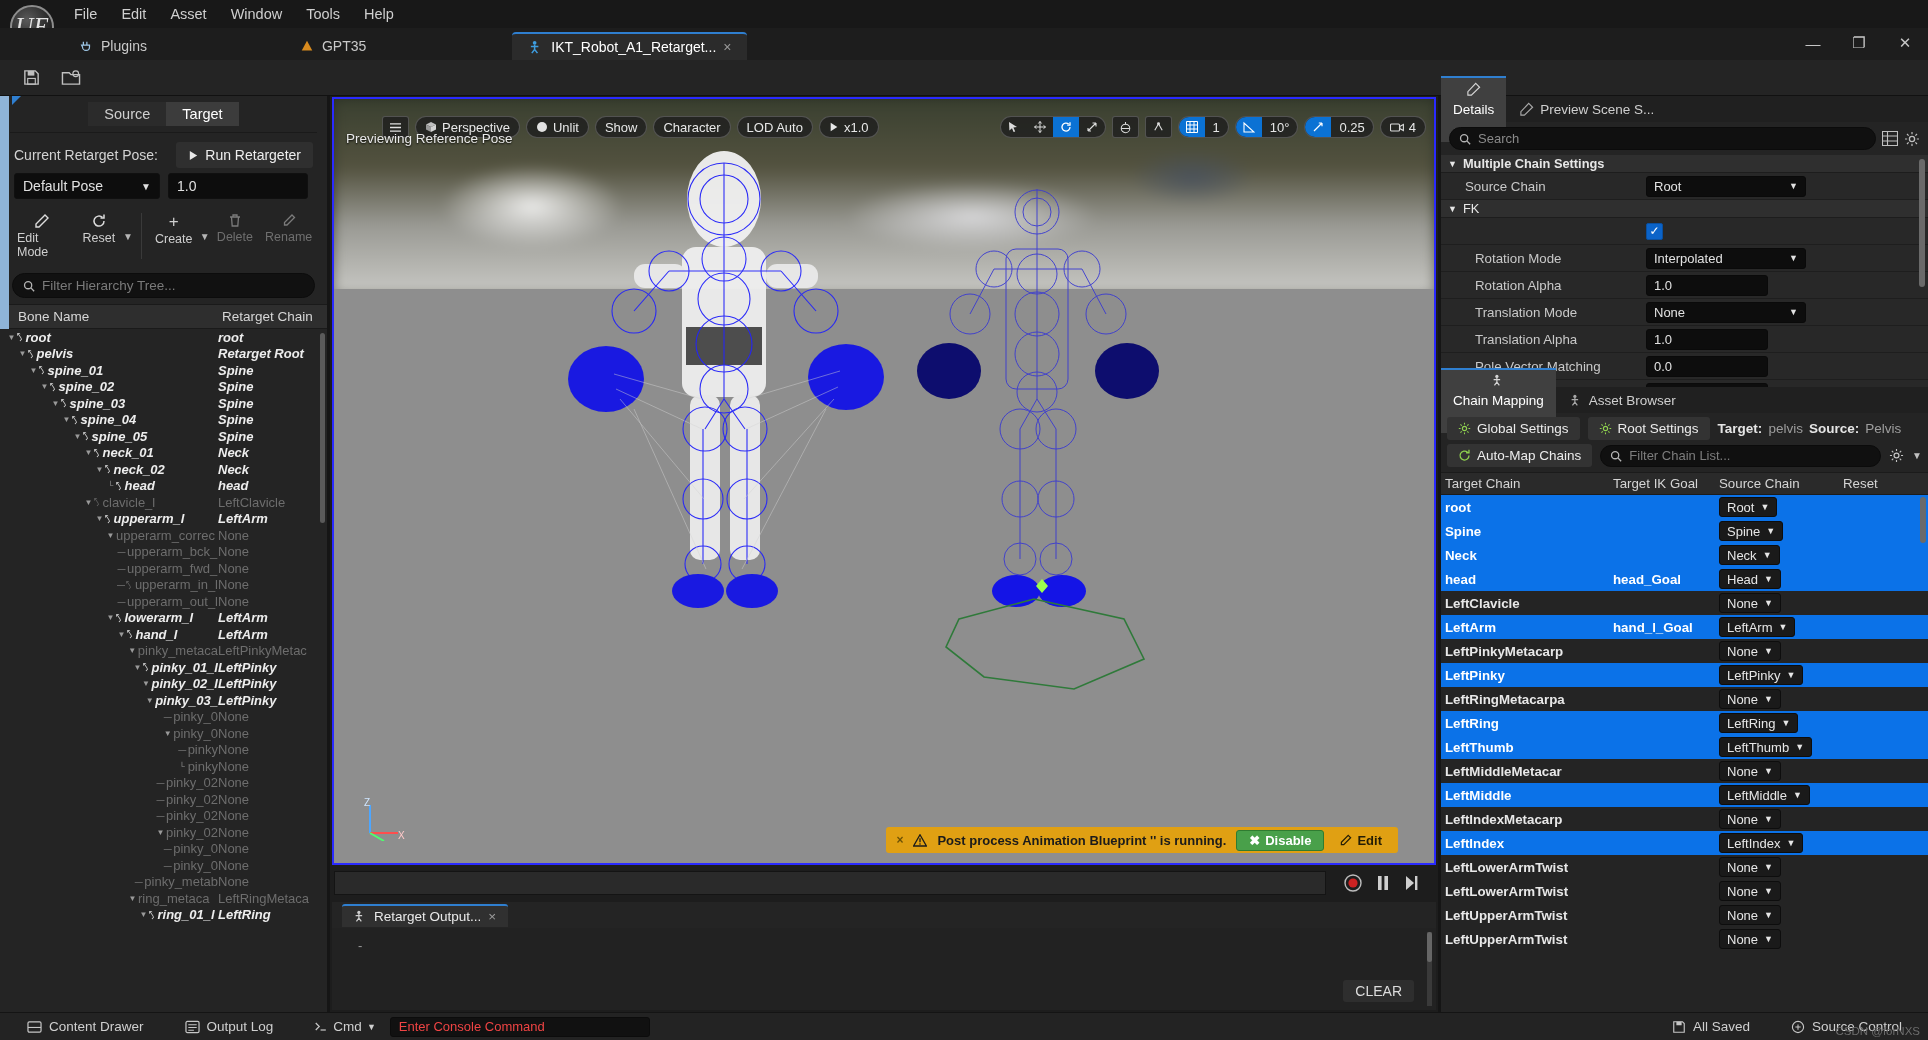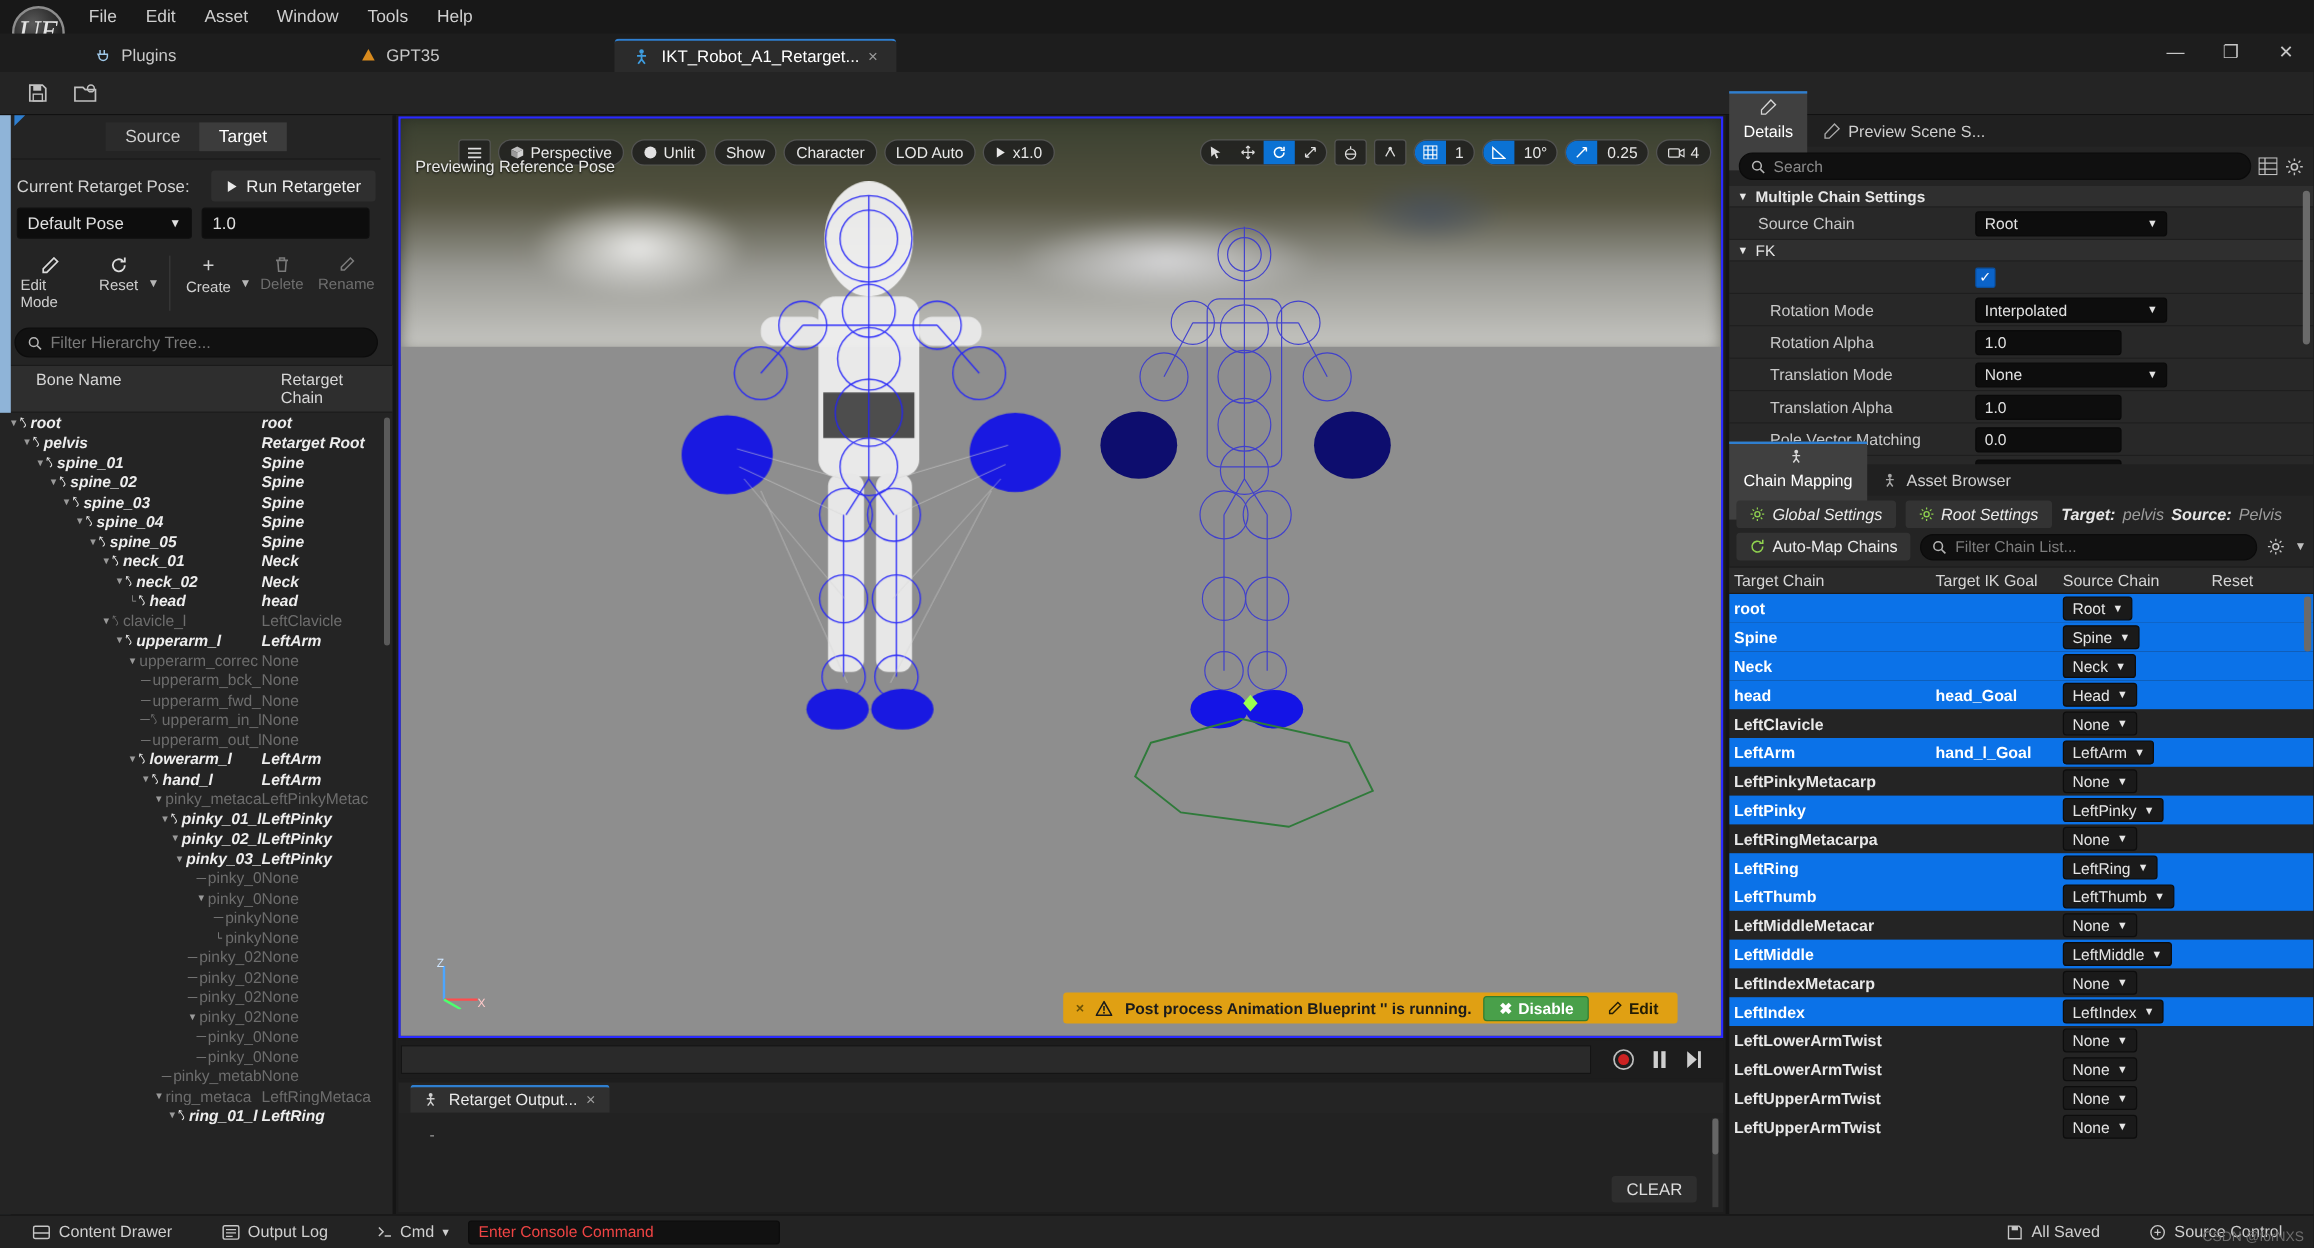--- a/index.html
+++ b/index.html
@@ -51,21 +51,21 @@
   .modebtn { display:flex; flex-direction:column; align-items:center; gap:2px; padding:2px 7px;
     font-size:12.5px; color:#cfcfcf; min-width:44px; }
   .modebtn.dim { color:#6f6f6f; }
   .modebtn .g { font-size:17px; line-height:17px; }
   .vdiv { width:1px; align-self:stretch; background:#3a3a3a; margin:2px 6px; }
   .caret { font-size:10px; color:#b5b5b5; align-self:center; }
   #filterRow { padding:4px 12px 6px; }
   #filterBox { background:#111; border:1px solid #0c0c0c; border-radius:13px; height:25px;
     display:flex; align-items:center; gap:7px; padding:0 10px; font-size:13.5px; color:#7a7a7a; }
   #hdrRow { display:flex; background:#2e2e2e; border-top:1px solid #1a1a1a; border-bottom:1px solid #1a1a1a;
-    font-size:13.5px; color:#d7d7d7; padding:4px 16px; }
+    font-size:13.5px; color:#d7d7d7; padding:4px 4px; }
   #hdrRow .c1 { width:218px; padding-left:14px; }
   #hdrRow .c2 { flex:1; }
   #tree { flex:1; overflow:hidden; position:relative; background:#242424; }
   .trow { display:flex; height:16.5px; align-items:center; font-size:13px; white-space:nowrap; }
   .trow .bn { width:218px; display:flex; align-items:center; overflow:hidden; }
   .trow .rc { flex:1; overflow:hidden; text-overflow:clip; }
   .ind { display:inline-block; }
   .tw { width:11px; text-align:center; color:#9a9a9a; font-size:8px; flex:none; }
   .bone { color:#f0f0f0; margin-right:3px; font-size:11px; flex:none; transform:rotate(-35deg); display:inline-block;}
   .nm-on { color:#ededed; font-style:italic; font-weight:bold; }
@@ -138,21 +138,21 @@
   .drow .dv { flex:1; padding-right:8px; display:flex; align-items:center; }
   .dcombo { background:#0d0d0d; border:1px solid #0a0a0a; border-radius:3px; height:21px; width:160px;
     display:flex; align-items:center; justify-content:space-between; padding:0 7px; font-size:13px; color:#e2e2e2; }
   .dtxt { background:#0d0d0d; border:1px solid #0a0a0a; border-radius:3px; height:21px; width:122px;
     display:flex; align-items:center; padding:0 7px; font-size:13px; color:#e2e2e2; }
   .dcheck { width:17px; height:17px; background:#0b63c8; border:1px solid #0a4f9e; border-radius:2px;
     display:flex; align-items:center; justify-content:center; color:#fff; font-size:12px; }
   #detScroll { position:absolute; right:3px; top:4px; width:6px; height:128px; background:#6a6a6a; border-radius:3px; }
   
   #cmWrap { flex:1; display:flex; flex-direction:column; min-height:0; position:relative; }
-  #cmTop1 { display:flex; align-items:center; gap:8px; padding:4px 6px;font-style:italic; }
+  #cmTop1 { display:flex; align-items:center; gap:8px; padding:4px 6px; }
   .cmbtn { background:#333; border-radius:3px; height:23px; display:flex; align-items:center; gap:6px;
     padding:0 11px; font-size:13.5px; color:#ececec; }
   .gearg { color:#8fd14f; font-size:13px; }
   #cmTarget { font-size:13.5px; display:flex; gap:6px; align-items:center; }
   #cmTarget b { color:#e5e5e5; font-weight:bold; }
   #cmTarget span.v { color:#9d9d9d; }
   #cmTop2 { display:flex; align-items:center; gap:8px; padding:0 6px 5px; }
   #cmFilter { flex:1; background:#101010; border:1px solid #0b0b0b; border-radius:12px; height:22px;
     display:flex; align-items:center; gap:7px; padding:0 9px; font-size:13px; color:#7d7d7d; }
   #cmHdr { display:flex; background:#2a2a2a; border-top:1px solid #1b1b1b; border-bottom:1px solid #1b1b1b;

